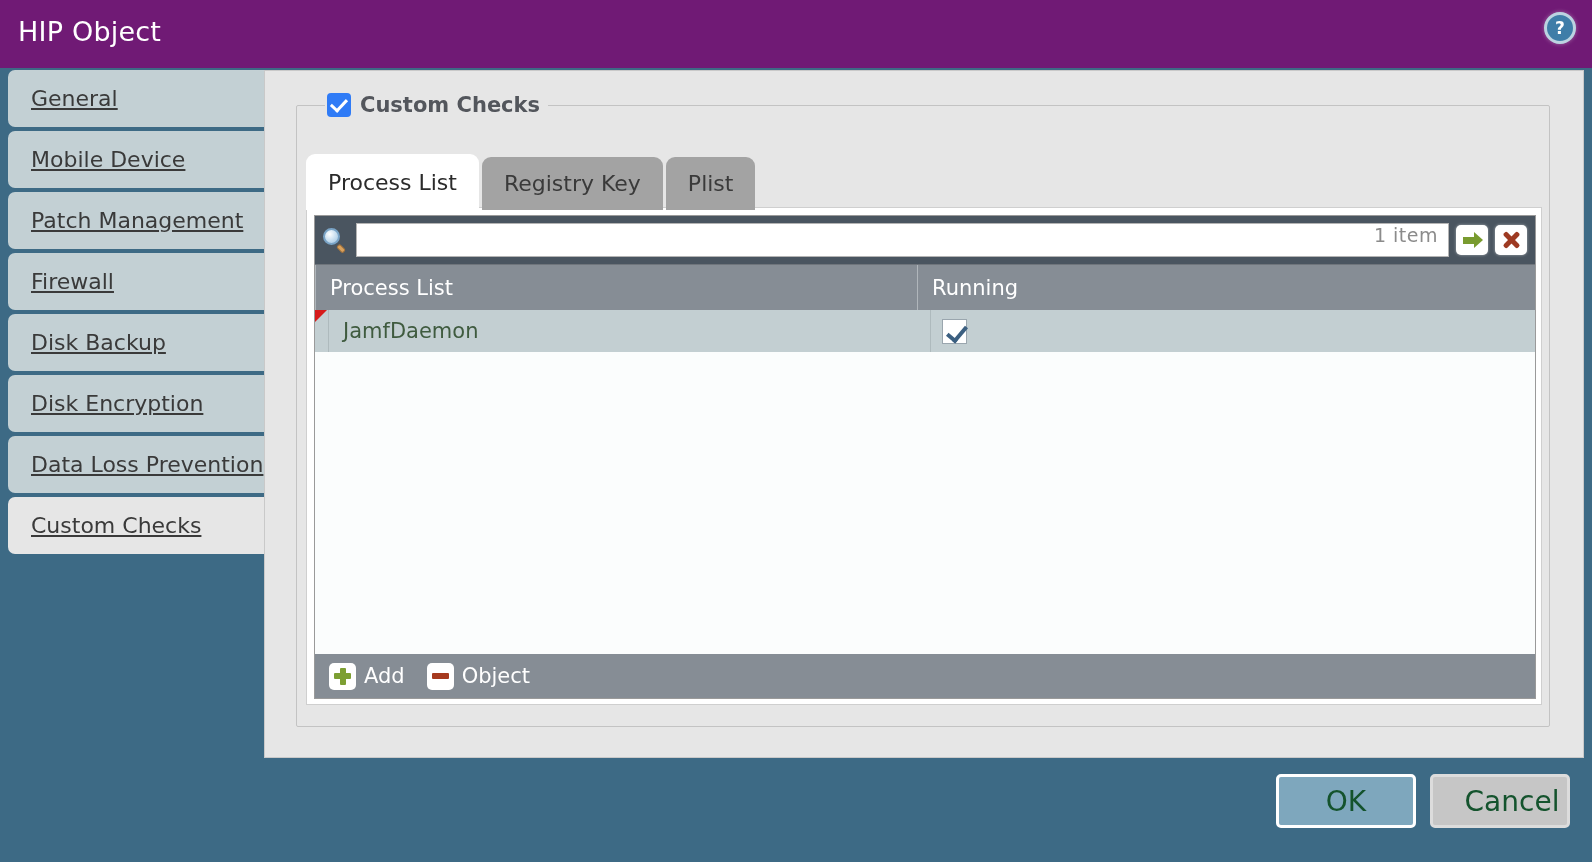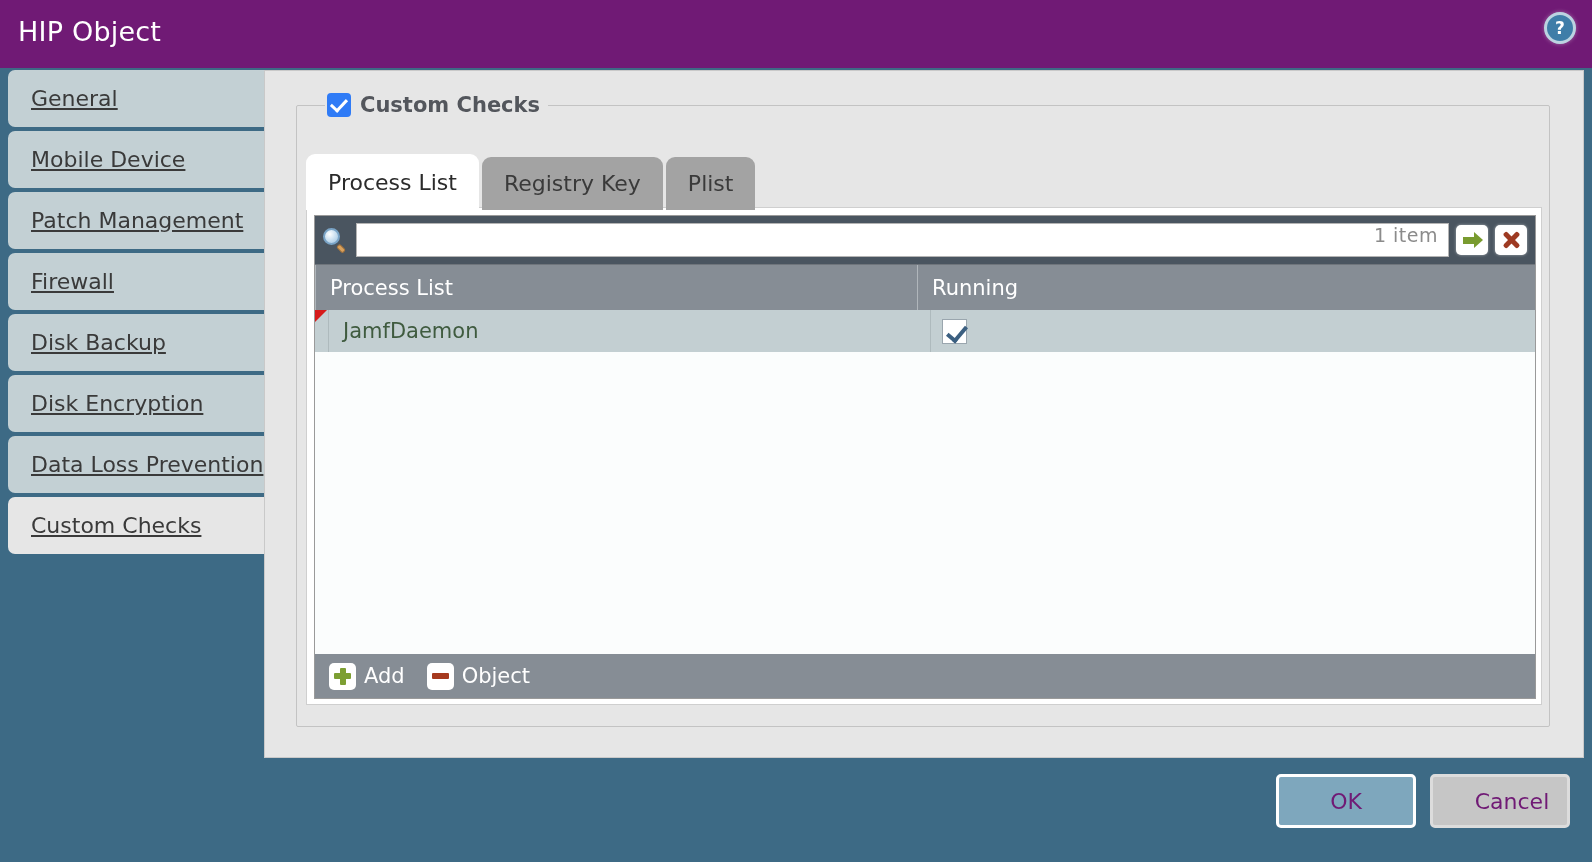--- a/index.html
+++ b/index.html
@@ -292,21 +292,21 @@
   
   .buttonbar {
     position: absolute; left: 0; top: 770px;
     width: 1592px; height: 62px;
     display: flex; justify-content: flex-end; align-items: center;
     gap: 14px; padding-right: 22px;
   }
   .dlg-btn {
     height: 54px; min-width: 140px;
     display: flex; align-items: center; justify-content: center;
-    font-size: 22px; color: #701a75;
+    font-size: 28px; color: #14532d;
     border-radius: 5px;
     cursor: pointer;
   }
   .dlg-btn.primary {
     background: #7ea7bd;
     border: 3px solid #ffffff;
   }
   .dlg-btn.secondary {
     background: #c6c6c6;
     border: 3px solid #dcdcdc;

